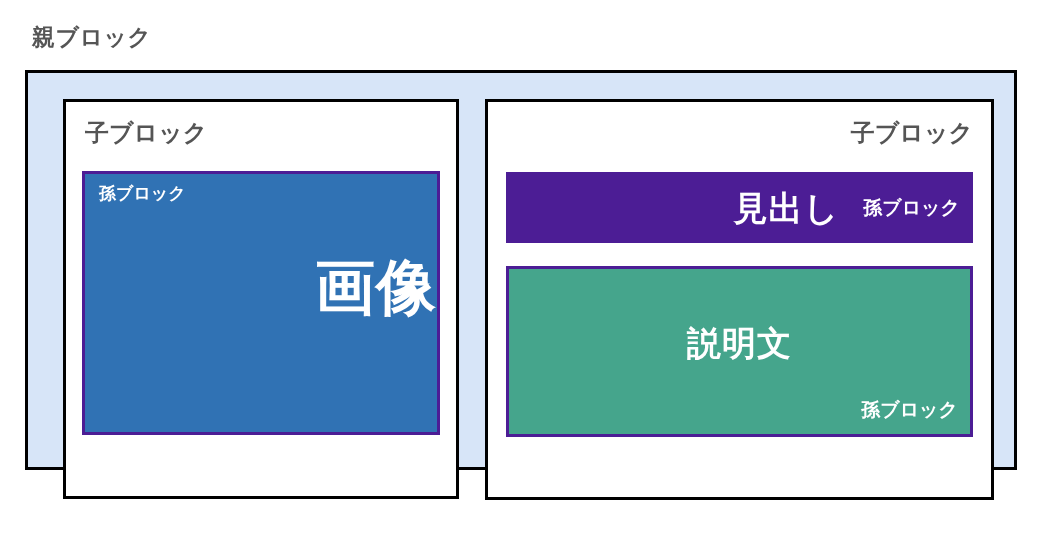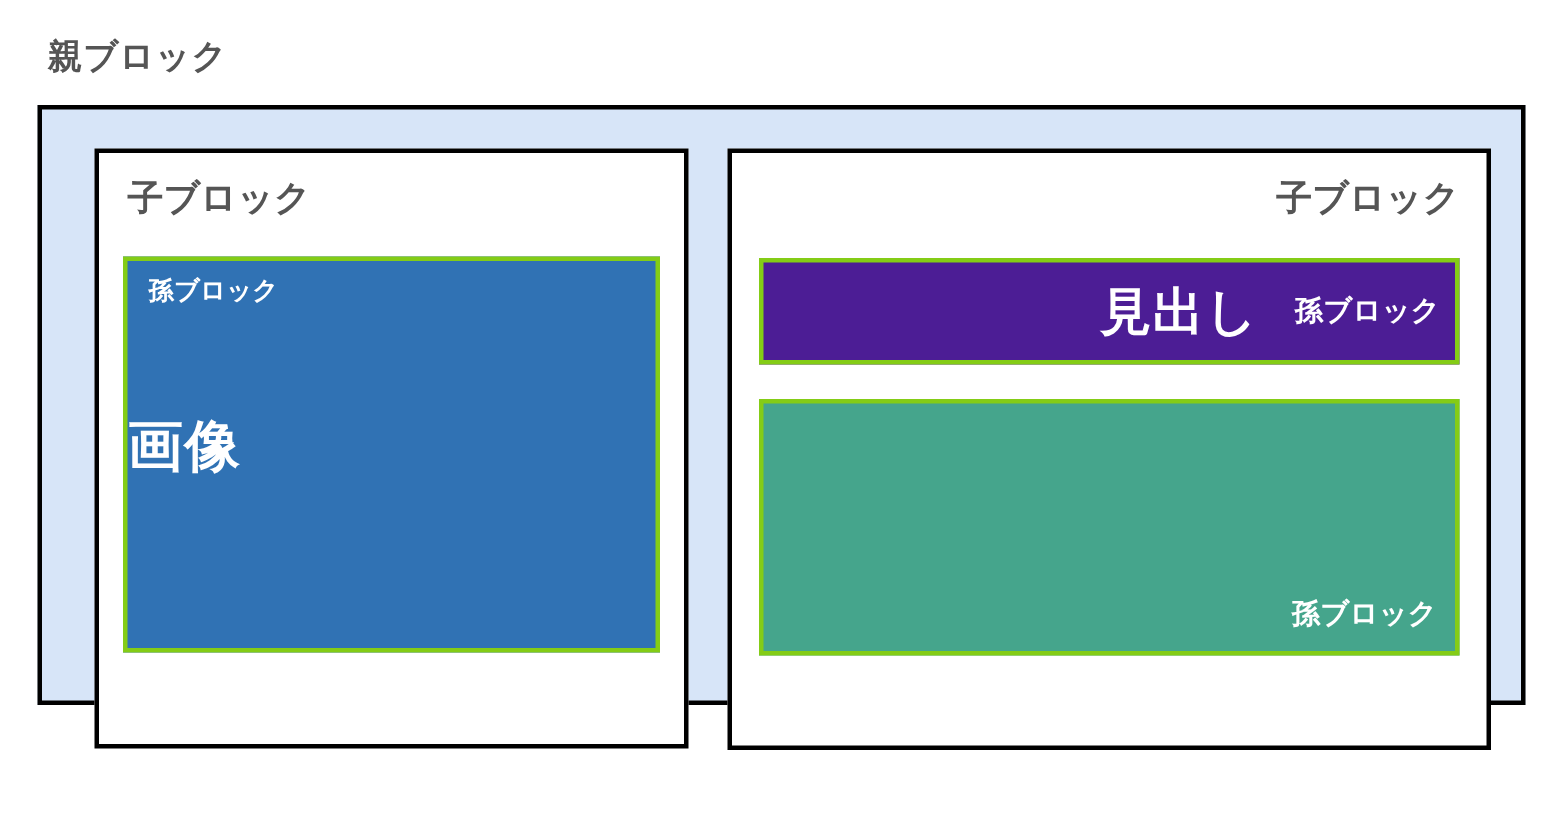--- a/index.html
+++ b/index.html
@@ -74,21 +74,21 @@
   #child-label-right{
     right:18px;
     top:15px;
     text-align:right;
   }
 
   
   .grandchild-block{
     position:absolute;
     box-sizing:border-box;
-    border:3px solid #84cc16;
+    border:3px solid #4c1d95;
     color:#ffffff;
   }
 
   
   #grandchild-image{
     left:16px;   
     top:69px;    
     width:358px; 
     height:264px;
     background:#3072b4;
@@ -99,23 +99,23 @@
     top:9px;
     font-size:17px;
     font-weight:bold;
     line-height:22px;
     white-space:nowrap;
   }
   #grandchild-image .gc-main{
     position:absolute;
     left:0;
     right:0;
-    top:94px;
-    text-align:left;
-    font-size:37px;
+    top:84px;
+    text-align:right;
+    font-size:60px;
     font-weight:bold;
     line-height:60px;
     letter-spacing:1px;
   }
 
   
   #grandchild-heading{
     left:18px;   
     top:70px;    
     width:467px; 
@@ -198,18 +198,19 @@
     <div class="child-label" id="child-label-right">子ブロック</div>
 
     <div class="grandchild-block" id="grandchild-heading">
       <div class="gc-row">
         <span class="gc-main">見出し</span>
         <span class="gc-tag">孫ブロック</span>
       </div>
     </div>
 
     <div class="grandchild-block" id="grandchild-description">
+      <div class="gc-main">説明文</div>
       <div class="gc-tag">孫ブロック</div>
     </div>
 
   </div>
 
 </div>
 
 </body></html>

